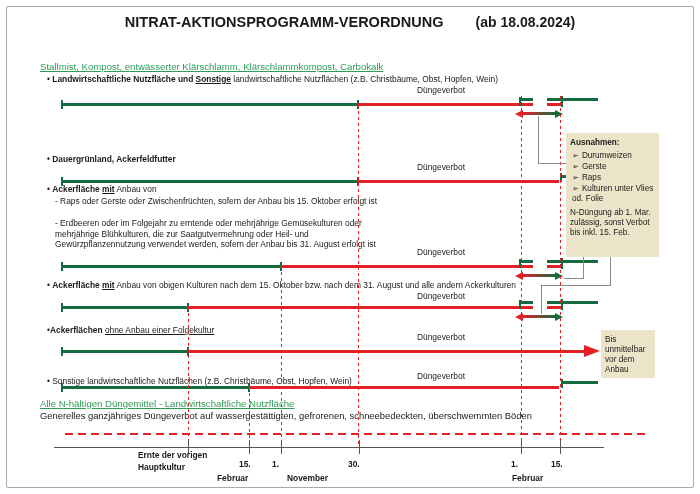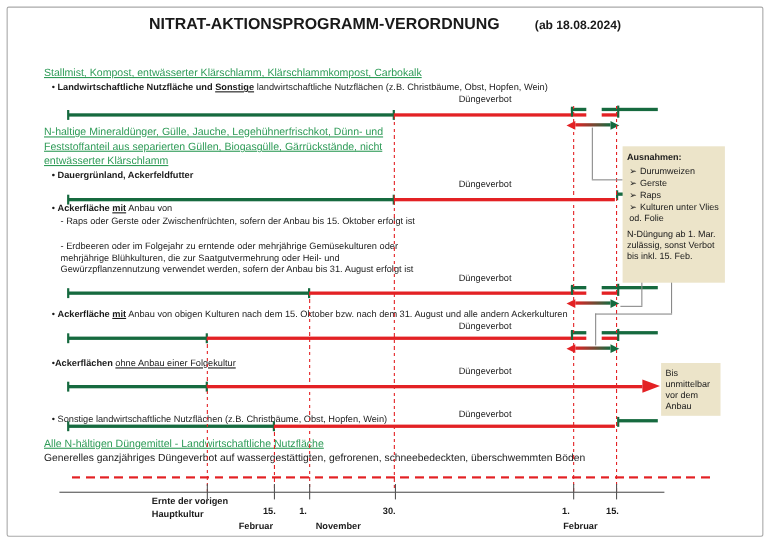--- a/index.html
+++ b/index.html
@@ -30,21 +30,21 @@
   .hdash{position:absolute;height:2px;background:repeating-linear-gradient(90deg,var(--red) 0 8px,transparent 8px 13px);}
   .gray-line{position:absolute;background:var(--gray);}
   .tri-l{position:absolute;width:0;height:0;border-top:4px solid transparent;border-bottom:4px solid transparent;border-right:8px solid var(--red);}
   .tri-r{position:absolute;width:0;height:0;border-top:4px solid transparent;border-bottom:4px solid transparent;border-left:8px solid var(--green);}
   .dshaft{position:absolute;height:3px;background:linear-gradient(90deg,var(--red),var(--green));}
   .big-head{position:absolute;width:0;height:0;border-top:6px solid transparent;border-bottom:6px solid transparent;border-left:16px solid var(--red);}
   .box{position:absolute;background:var(--beige);font-size:8.2px;line-height:10px;padding:5px 4px;box-sizing:border-box;}
   .axis-lbl{position:absolute;font-size:8.4px;font-weight:bold;}
   .atick{position:absolute;width:1px;height:14px;background:#555;top:440px;}
   #title1{position:absolute;top:14px;left:0;width:700px;text-align:center;font-weight:bold;font-size:14.5px;}
-  #title1 .suffix{font-size:11px;padding-left:28px;}
+  #title1 .suffix{font-size:14px;padding-left:28px;}
   #title2{position:absolute;top:35px;left:0;width:700px;text-align:center;font-weight:bold;font-size:15px;}
   ul.ausn{margin:2px 0 0 0;padding:0;list-style:none;}
   ul.ausn li{margin:0 0 0 2px;}
   ul.ausn .mk{font-family:"DejaVu Sans",sans-serif;margin-right:3px;}
 </style>
 </head>
 <body>
 
 <div id="frame">
   <div id="border-rect"></div>
@@ -76,25 +76,20 @@
   <div class="gline" style="left:519px;top:98px;width:14px;"></div>
   <div class="gtick" style="left:519px;top:97px;"></div>
   <div class="gline" style="left:547px;top:98px;width:15px;"></div>
   <div class="rline" style="left:547px;top:103px;width:15px;"></div>
   <div class="gtick" style="left:561px;top:96px;height:11px;"></div>
   <div class="gline" style="left:562px;top:98px;width:36px;"></div>
   <div class="tri-l" style="left:515px;top:110px;"></div>
   <div class="dshaft" style="left:523px;top:112px;width:32px;"></div>
   <div class="tri-r" style="left:555px;top:110px;"></div>
 
-  <div class="abs green-head" style="left:40px;top:114px;">
-    <div>N-haltige Mineraldünger, Gülle, Jauche, Legehühnerfrischkot, Dünn- und</div>
-    <div>Feststoffanteil aus separierten Güllen, Biogasgülle, Gärrückstände, nicht</div>
-    <div>entwässerter Klärschlamm</div>
-  </div>
   <div class="abs txt b" style="left:47px;top:154px;text-align:right;">
     <span>•</span>
     <span>Dauergrünland, Ackerfeldfutter</span>
   </div>
 
   <div class="gline" style="left:62px;top:180px;width:296px;"></div>
   <div class="gtick" style="left:61px;top:177px;"></div>
   <div class="gtick" style="left:357px;top:177px;"></div>
   <div class="rline" style="left:358px;top:180px;width:201px;"></div>
   <div class="gtick" style="left:560px;top:173px;"></div>

